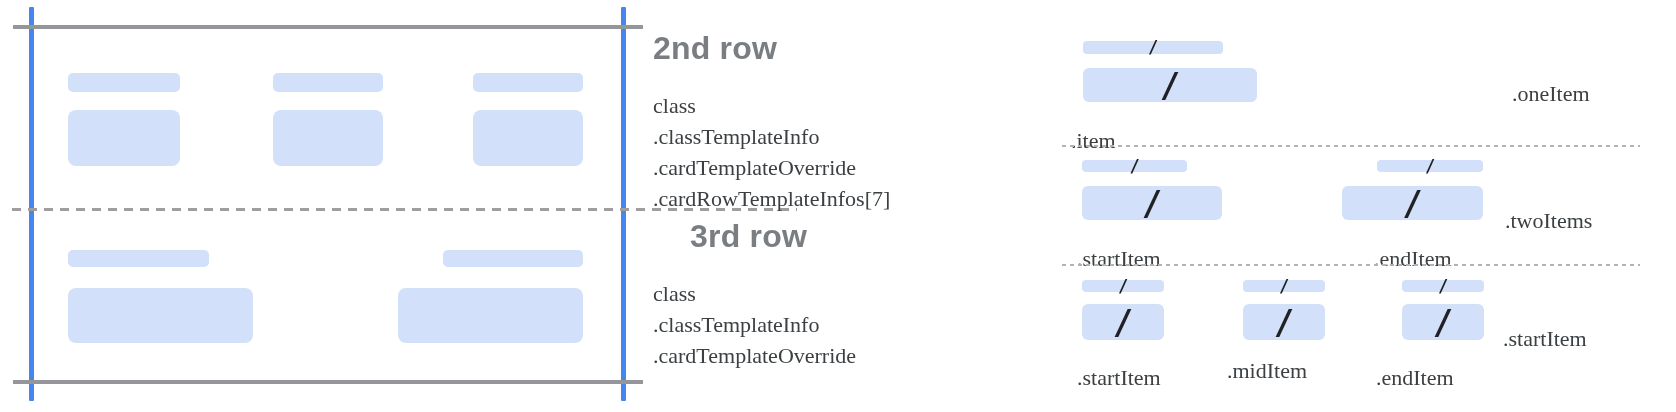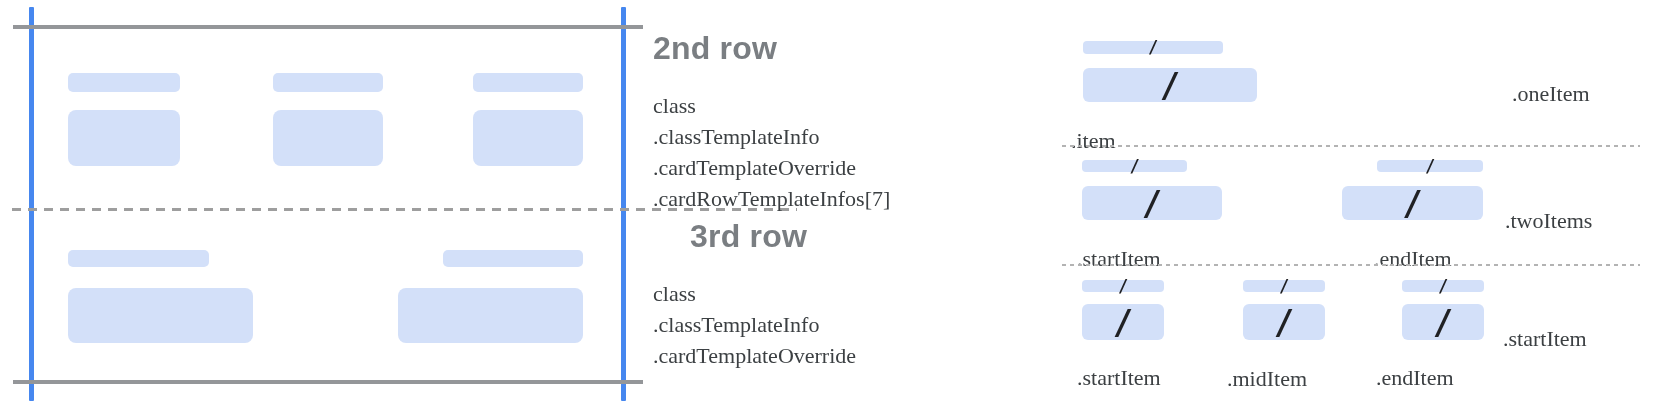--- a/index.html
+++ b/index.html
@@ -127,21 +127,21 @@
         <span class="slash lg">/</span>
       </div>
       <div class="abs mono itemname" style="left:1077px;top:349px;">.startItem</div>
 
       <div class="abs bar small" style="left:1243px;top:280px;width:82px;height:12px;">
         <span class="slash sm">/</span>
       </div>
       <div class="abs bar big" style="left:1243px;top:304px;width:82px;height:36px;">
         <span class="slash lg">/</span>
       </div>
-      <div class="abs mono itemname" style="left:1227px;top:350px;text-align:center;">.midItem</div>
+      <div class="abs mono itemname" style="left:1227px;top:342px;text-align:center;">.midItem</div>
 
       <div class="abs bar small" style="left:1402px;top:280px;width:82px;height:12px;">
         <span class="slash sm">/</span>
       </div>
       <div class="abs bar big" style="left:1402px;top:304px;width:82px;height:36px;">
         <span class="slash lg">/</span>
       </div>
       <div class="abs mono itemname" style="left:1376px;top:349px;">.endItem</div>
 
       <div class="abs mono layoutname" style="left:1503px;top:310px;">.startItem</div>

